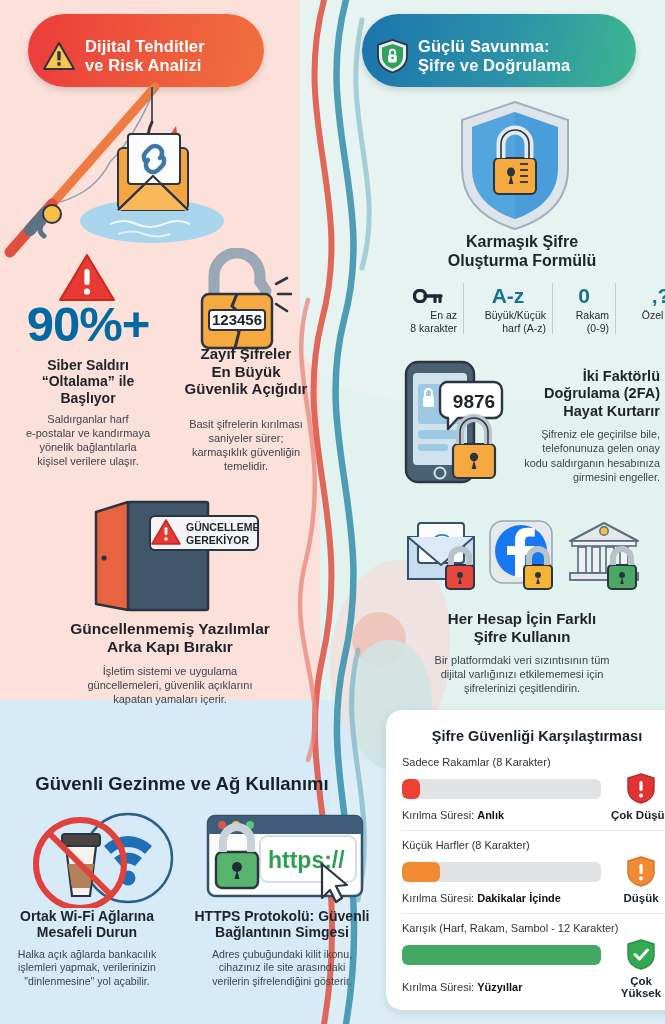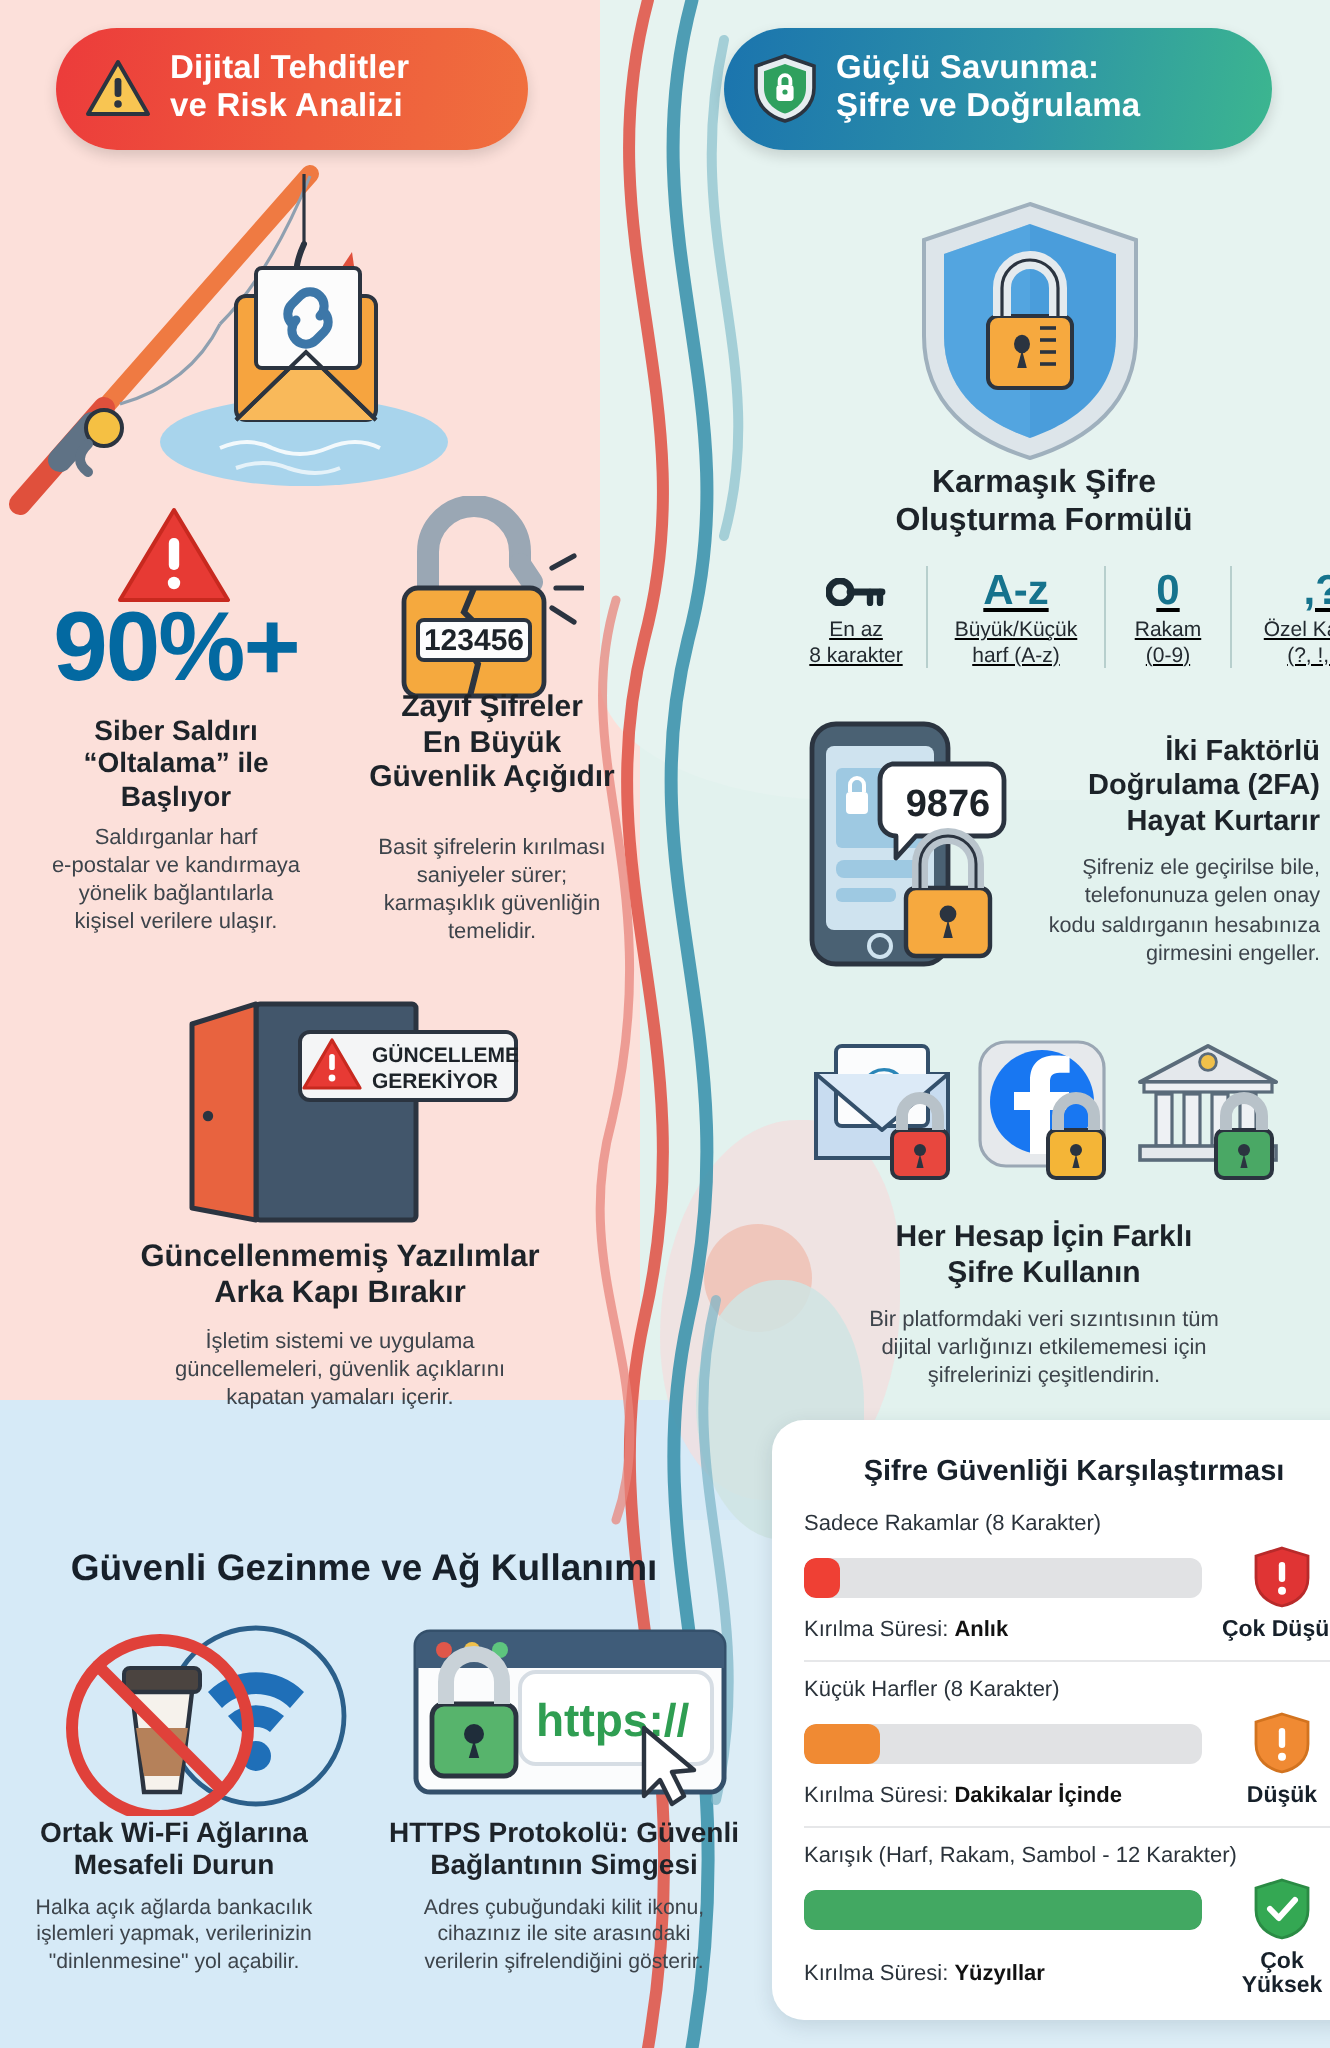--- a/index.html
+++ b/index.html
@@ -28,21 +28,21 @@
   .blob-2{position:absolute;left:352px;top:612px;width:54px;height:54px;
       background:#f0b9ab;border-radius:50%;opacity:.7;}
   .blob-3{position:absolute;left:348px;top:640px;width:84px;height:130px;
       background:#cfe4e3;border-radius:50% 50% 45% 55%;opacity:.85;}
 
   
   .divider{position:absolute;left:262px;top:0;width:140px;height:1024px;pointer-events:none;}
 
   
   .pill{position:absolute;display:flex;align-items:center;gap:9px;
-     border-radius:40px;padding:11px 20px 11px 14px;
+     border-radius:40px;padding:23px 20px 11px 14px;
      box-shadow:0 3px 7px rgba(0,0,0,.14);}
   .pill-left{left:28px;top:14px;width:202px;
      background:linear-gradient(100deg,#ec3b3b 0%,#ee5a3c 55%,#f0703e 100%);}
   .pill-right{left:362px;top:14px;width:240px;
      background:linear-gradient(100deg,#1b74ae 0%,#2d93a7 55%,#3cb68f 100%);}
   .pill-text{color:#fff;font-weight:bold;font-size:16.5px;line-height:1.18;letter-spacing:.1px;}
 
   
   .h-title{font-weight:bold;color:#1d2329;text-align:center;line-height:1.17;}
   .h-body{color:#3d444b;text-align:center;line-height:1.28;}
@@ -52,22 +52,22 @@
 
   
   .block{position:absolute;}
 
   
   .section-head{position:absolute;width:400px;left:-18px;top:773px;text-align:center;
      font-size:18.5px;font-weight:bold;color:#17202a;}
 
   
   .formula{position:absolute;left:393px;top:283px;width:268px;display:flex;}
-  .f-cell{flex:0 0 auto;text-align:center;padding:0 6px;
-      border-right:1.5px solid #b7cfcd;text-decoration:underline;}
+  .f-cell{flex:0 0 auto;text-align:right;padding:0 6px;
+      border-right:1.5px solid #b7cfcd;}
   .f-cell:last-child{border-right:none;}
   .f-glyph{font-size:21px;font-weight:bold;color:#16738d;height:26px;
       display:flex;align-items:center;justify-content:center;}
   .f-l1{font-size:10.5px;color:#232a30;line-height:1.2;}
   .f-l2{font-size:10.5px;color:#232a30;line-height:1.2;}
 
   
   .cmp-card{position:absolute;left:386px;top:710px;width:302px;height:300px;
      background:#fff;border-radius:16px;box-shadow:0 3px 10px rgba(20,50,70,.13);
      padding:14px 16px 10px 16px;box-sizing:border-box;}

